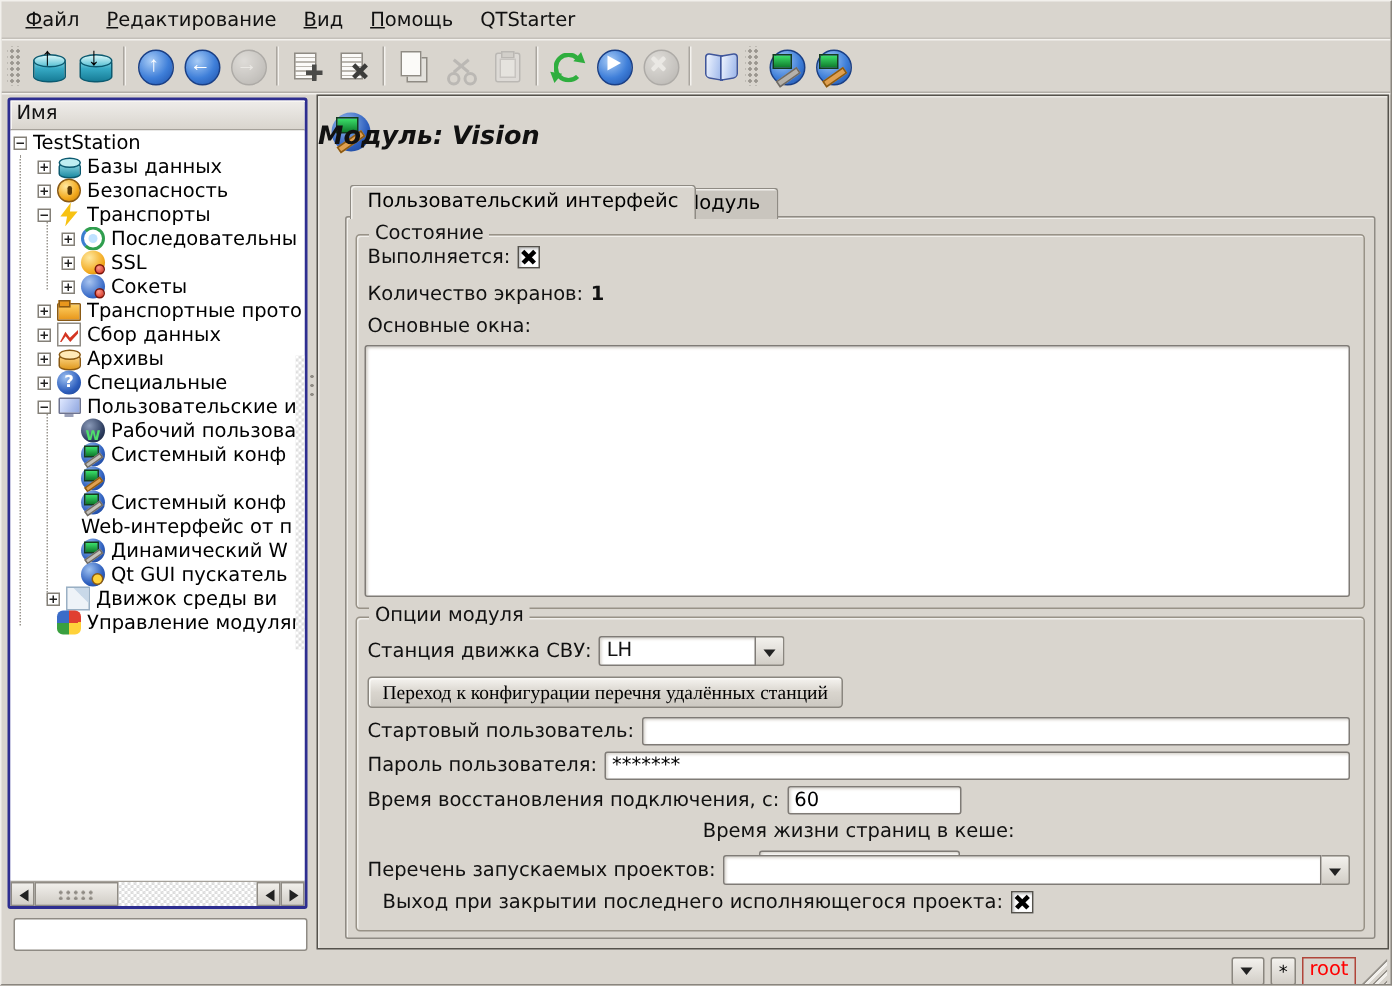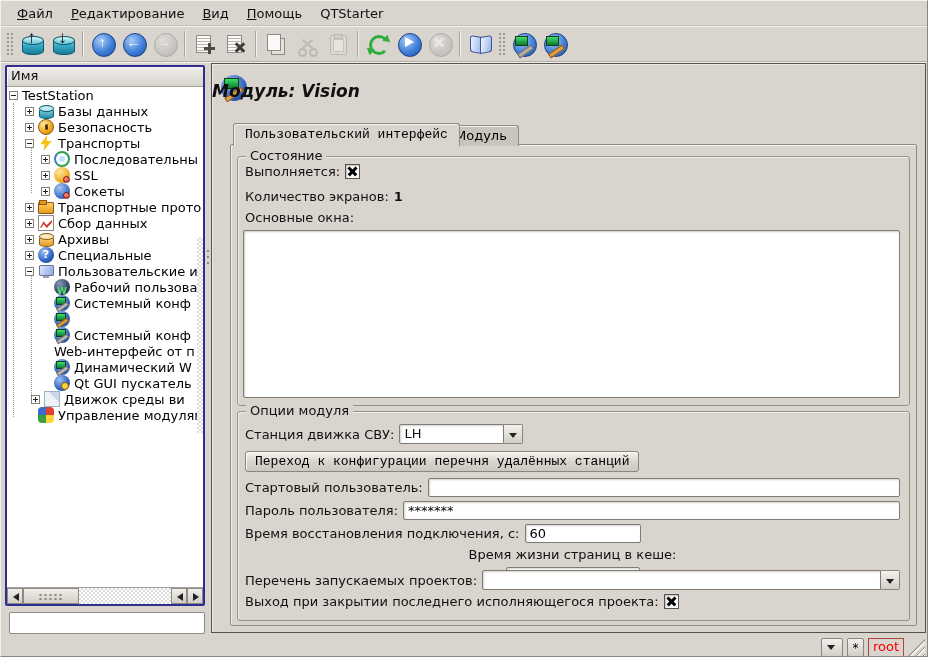--- a/index.html
+++ b/index.html
@@ -112,38 +112,38 @@
   .tree-filter{position:absolute;left:8px;top:611px;width:196px;height:22px;box-sizing:border-box;border:1px solid #8f8b84;border-radius:2px;background:#fff;font-size:13px;padding:0 4px;font-family:"DejaVu Sans",sans-serif;}
   .splitter{position:absolute;left:205px;top:247px;width:4px;height:18px;background:radial-gradient(circle,#8f8b84 1px,transparent 1.3px);background-size:4px 6px;}
   
   .main-panel{position:absolute;left:210px;top:62px;width:715px;height:570px;border:1px solid #55524c;background:#d9d5ce;box-sizing:border-box;box-shadow:inset 1px 1px 0 #eceae5;}
   .hdr-icon{position:absolute;left:9px;top:11px;width:26px;height:26px;border-radius:50%;background:radial-gradient(circle at 35% 30%,#9cc0f0,#2e5fbe 60%,#173c8a);}
   .hdr-icon::before{content:"";position:absolute;left:3px;top:3px;width:13px;height:9px;background:linear-gradient(#3be06a,#0f7a2c);border:1px solid #143c1e;}
   .hdr-icon::after{content:"";position:absolute;left:3px;bottom:4px;width:18px;height:3px;background:#e0a050;border:1px solid #8a5a14;transform:rotate(-35deg);}
   .main-title{position:absolute;left:0;top:17px;width:100%;text-align:left;font-size:17px;font-weight:bold;font-style:italic;color:#111;}
   .tab-frame{position:absolute;left:18px;top:80px;width:685px;height:480px;border:1px solid #8f8b84;border-radius:2px;box-shadow:inset 1px 1px 0 #f1efeb;}
   .tab{position:absolute;height:22px;line-height:22px;border:1px solid #8f8b84;border-bottom:none;border-radius:3px 3px 0 0;padding:0 11px;font-size:13px;background:#d9d5ce;box-shadow:inset 1px 1px 0 #f1efeb;}
-  .tab.active{left:2px;top:-22px;z-index:3;font-family:Liberation Mono, monospace;}
+  .tab.active{left:2px;top:-22px;z-index:3;}
   .tab.inactive{left:212px;top:-20px;height:20px;line-height:19px;background:#c9c5be;z-index:1;}
   .group{position:absolute;left:6px;width:671px;border:1px solid #989287;border-radius:3px;box-shadow:inset 1px 1px 0 #f1efeb;}
   .group-title{position:absolute;left:8px;top:-9px;background:#d9d5ce;padding:0 4px;font-size:13px;color:#111;}
   .g1{top:11px;height:248px;} .g2{top:266px;height:208px;}
   .frow{position:absolute;left:7px;right:9px;display:flex;align-items:center;font-size:13px;color:#111;gap:5px;white-space:nowrap;}
   .chk{width:13px;height:13px;background:#fff;border:1px solid #55524c;box-shadow:inset 1px 1px 2px #bbb;position:relative;flex:0 0 13px;}
   .chk.checked::before,.chk.checked::after{content:"";position:absolute;left:1px;top:5px;width:11px;height:2.6px;background:#000;}
   .chk.checked::before{transform:rotate(45deg);} .chk.checked::after{transform:rotate(-45deg);}
   .bval{font-weight:bold;}
   .bigbox{position:absolute;left:5px;top:73px;width:655px;height:166px;background:#fff;border:1px solid #7f7b76;border-radius:2px;box-shadow:inset 1px 1px 2px #cfcbc4;}
   .inp{height:19px;background:#fff;border:1px solid #7f7b76;border-radius:2px;font-size:13px;font-family:"DejaVu Sans",sans-serif;padding:0 4px;box-sizing:border-box;box-shadow:inset 1px 1px 2px #d6d2cb;}
   .inp.fill{flex:1;}
   .combo{display:flex;height:20px;}
   .combo .fld{background:#fff;border:1px solid #7f7b76;border-radius:2px 0 0 2px;font-size:13px;padding:1px 4px;box-sizing:border-box;flex:1;box-shadow:inset 1px 1px 2px #d6d2cb;}
   .combo .cbtn{width:18px;flex:0 0 18px;border:1px solid #8a867f;border-left:none;background:linear-gradient(#f3f1ed,#d2cec7);border-radius:0 2px 2px 0;position:relative;}
   .cbtn::after,.mini-combo::after{content:"";position:absolute;left:5px;top:8px;border-top:5px solid #222;border-left:4px solid transparent;border-right:4px solid transparent;}
-  .pbtn{height:21px;border:1px solid #8a867f;border-radius:3px;background:linear-gradient(#f6f4f0,#d9d5ce 50%,#ccc8c1);font-size:13px;font-family:Liberation Mono, monospace;padding:0 9px;box-shadow:inset 1px 1px 0 #fbfaf7;}
+  .pbtn{height:21px;border:1px solid #8a867f;border-radius:3px;background:linear-gradient(#f6f4f0,#d9d5ce 50%,#ccc8c1);font-size:13px;font-family:Liberation Serif, serif;padding:0 9px;box-shadow:inset 1px 1px 0 #fbfaf7;}
   
   .statusbar{position:absolute;left:0;top:636px;width:100%;height:21px;display:flex;align-items:center;justify-content:flex-end;gap:4px;padding-right:2px;box-sizing:border-box;}
   .mini-combo{width:20px;height:17px;border:1px solid #8a867f;background:linear-gradient(#f3f1ed,#d2cec7);position:relative;border-radius:2px;}
   .mini-combo::after{left:5px;top:6px;}
   .star-btn{width:15px;height:17px;border:1px solid #8a867f;background:linear-gradient(#f3f1ed,#d2cec7);font-size:12px;text-align:center;line-height:19px;border-radius:2px;}
   .user-box{height:17px;border:1px solid #b0453a;color:#f00;font-size:13px;line-height:16px;padding:0 4px;background:#d9d5ce;}
   .grip{width:17px;height:17px;clip-path:polygon(100% 0,100% 100%,0 100%);background:repeating-linear-gradient(135deg,#d9d5ce 0 2px,#96928b 2px 3px,#f2f0ec 3px 5px);}
 </style>
 </head>
 <body>
@@ -436,21 +436,21 @@
           <span>Время жизни страниц в кеше:</span>
           <input class="inp" style="width: 134px;" value="1">
         </div>
         <div class="frow" style="top:158px;">
           <span>Перечень запускаемых проектов:</span>
           <span class="combo" style="flex:1;">
             <span class="fld"></span>
             <span class="cbtn"></span>
           </span>
         </div>
-        <div class="frow" style="top:182px;">
+        <div class="frow" style="top:182px;margin-left:10px;">
           <span>Выход при закрытии последнего исполняющегося проекта:</span>
           <span class="chk checked"></span>
         </div>
       </div>
     </div>
   </div>
 
   <div class="statusbar">
     <span class="mini-combo"></span>
     <span class="star-btn">*</span>

